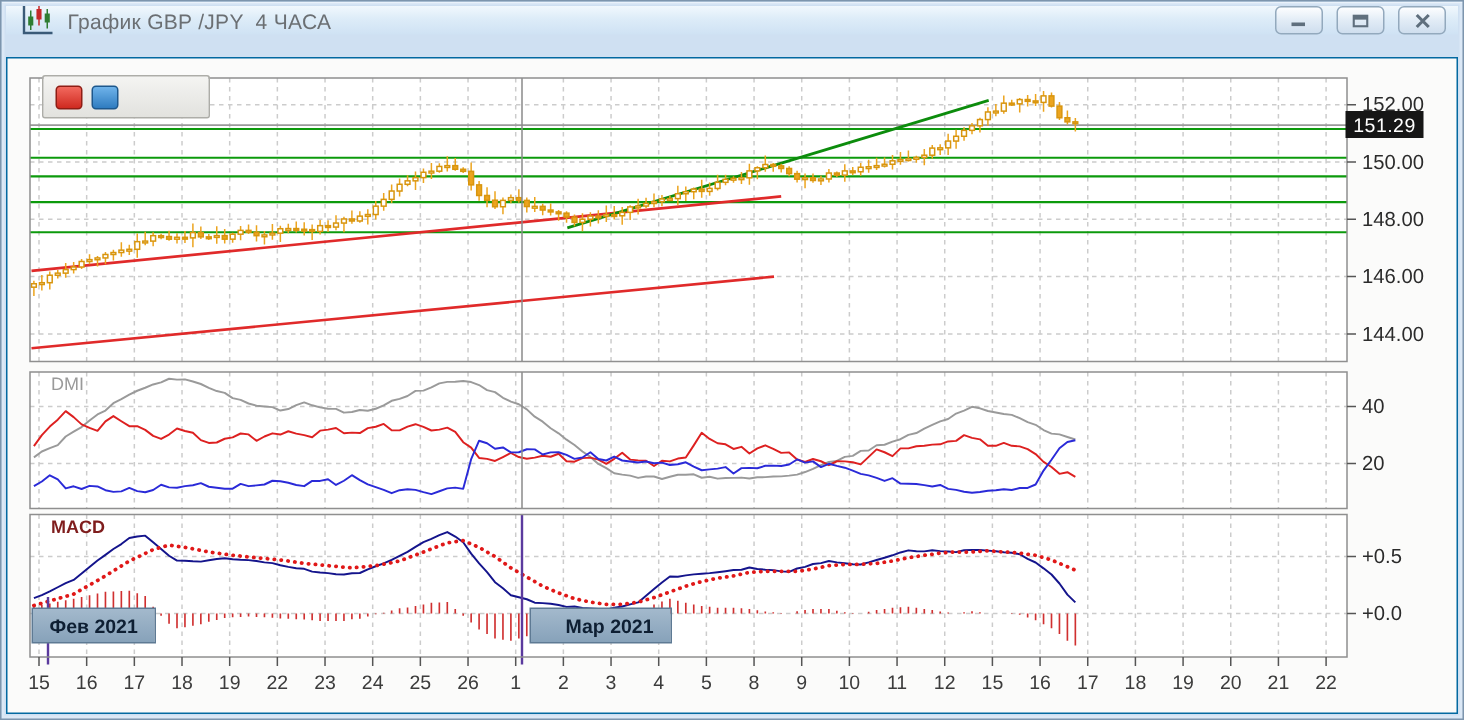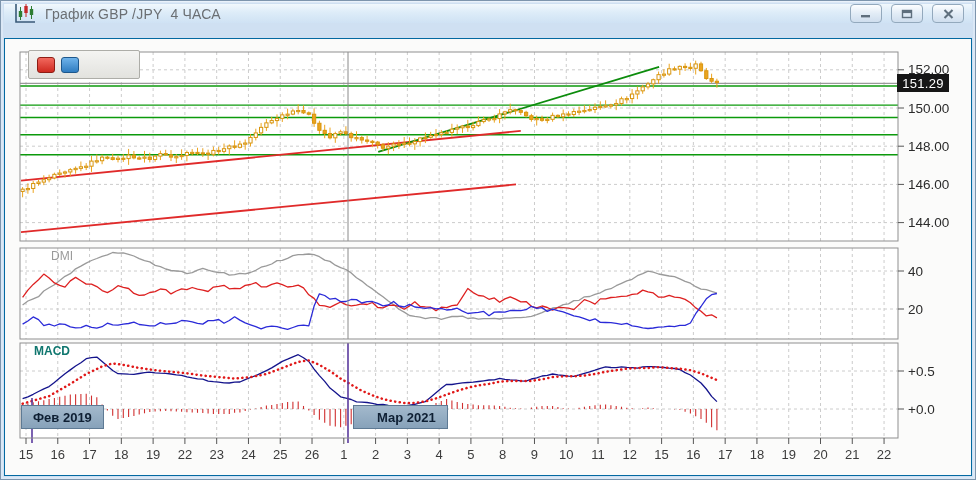--- a/index.html
+++ b/index.html
@@ -17,22 +17,22 @@
   .client{position:absolute;left:3px;right:3px;top:37px;bottom:3px;background:#fbfbfa;border:1px solid #0369a1;}
   #chart-svg{position:absolute;left:0;top:0;}
   .toolbar{position:absolute;left:23px;top:11px;width:112px;height:29px;box-sizing:border-box;
     background:linear-gradient(#f4f4f2,#e2e2de);border:1px solid #adada8;border-radius:2px;
     display:flex;align-items:center;gap:6px;padding-left:8px;}
   .sqbtn{width:18px;height:16px;border-radius:3px;padding:0;cursor:pointer;}
   .sqbtn.red{background:linear-gradient(#f briefly)}
   .sqbtn.red{background:linear-gradient(#f2695e,#cf2a20);border:1px solid #8e1d14;}
   .sqbtn.blue{background:linear-gradient(#6fb3ea,#2f7cc0);border:1px solid #1d578c;}
   .panel-label{position:absolute;font-size:12px;line-height:12px;}
-  .dmi-label{left:29px;top:211px;color:#9a9a9a;margin-left:17px;}
-  .macd-label{left:29px;top:306px;color:#0f766e;font-weight:bold;}
+  .dmi-label{left:29px;top:211px;color:#9a9a9a;}
+  .macd-label{left:29px;top:306px;color:#7f1d1d;font-weight:bold;}
   .month{position:absolute;top:366px;height:24px;box-sizing:border-box;padding:0 11px;display:flex;align-items:center;
     background:linear-gradient(#a3b9cc,#87a2ba);border:1px solid #5e7a94;color:#0e1f33;font-size:13px;font-weight:bold;}
   .month.feb{left:16px;}
   .month.mar{left:348px;padding-left:23px;}
   .price-tag{position:absolute;left:892px;top:35px;width:52px;height:18px;background:#161616;color:#ffffff;
     font-size:13px;display:flex;align-items:center;justify-content:center;letter-spacing:.3px;}
 </style>
 </head>
 <body>
 
@@ -686,18 +686,18 @@
       </svg>
 
     <div class="toolbar">
       <button class="sqbtn red"></button>
       <button class="sqbtn blue"></button>
     </div>
 
     <div class="panel-label dmi-label">DMI</div>
     <div class="panel-label macd-label">MACD</div>
 
-    <div class="month feb">Фев 2019</div>
+    <div class="month feb">Фев 2021</div>
     <div class="month mar">Мар 2021</div>
 
     <div class="price-tag">151.29</div>
   </div>
 </div>
 
 </body></html>

